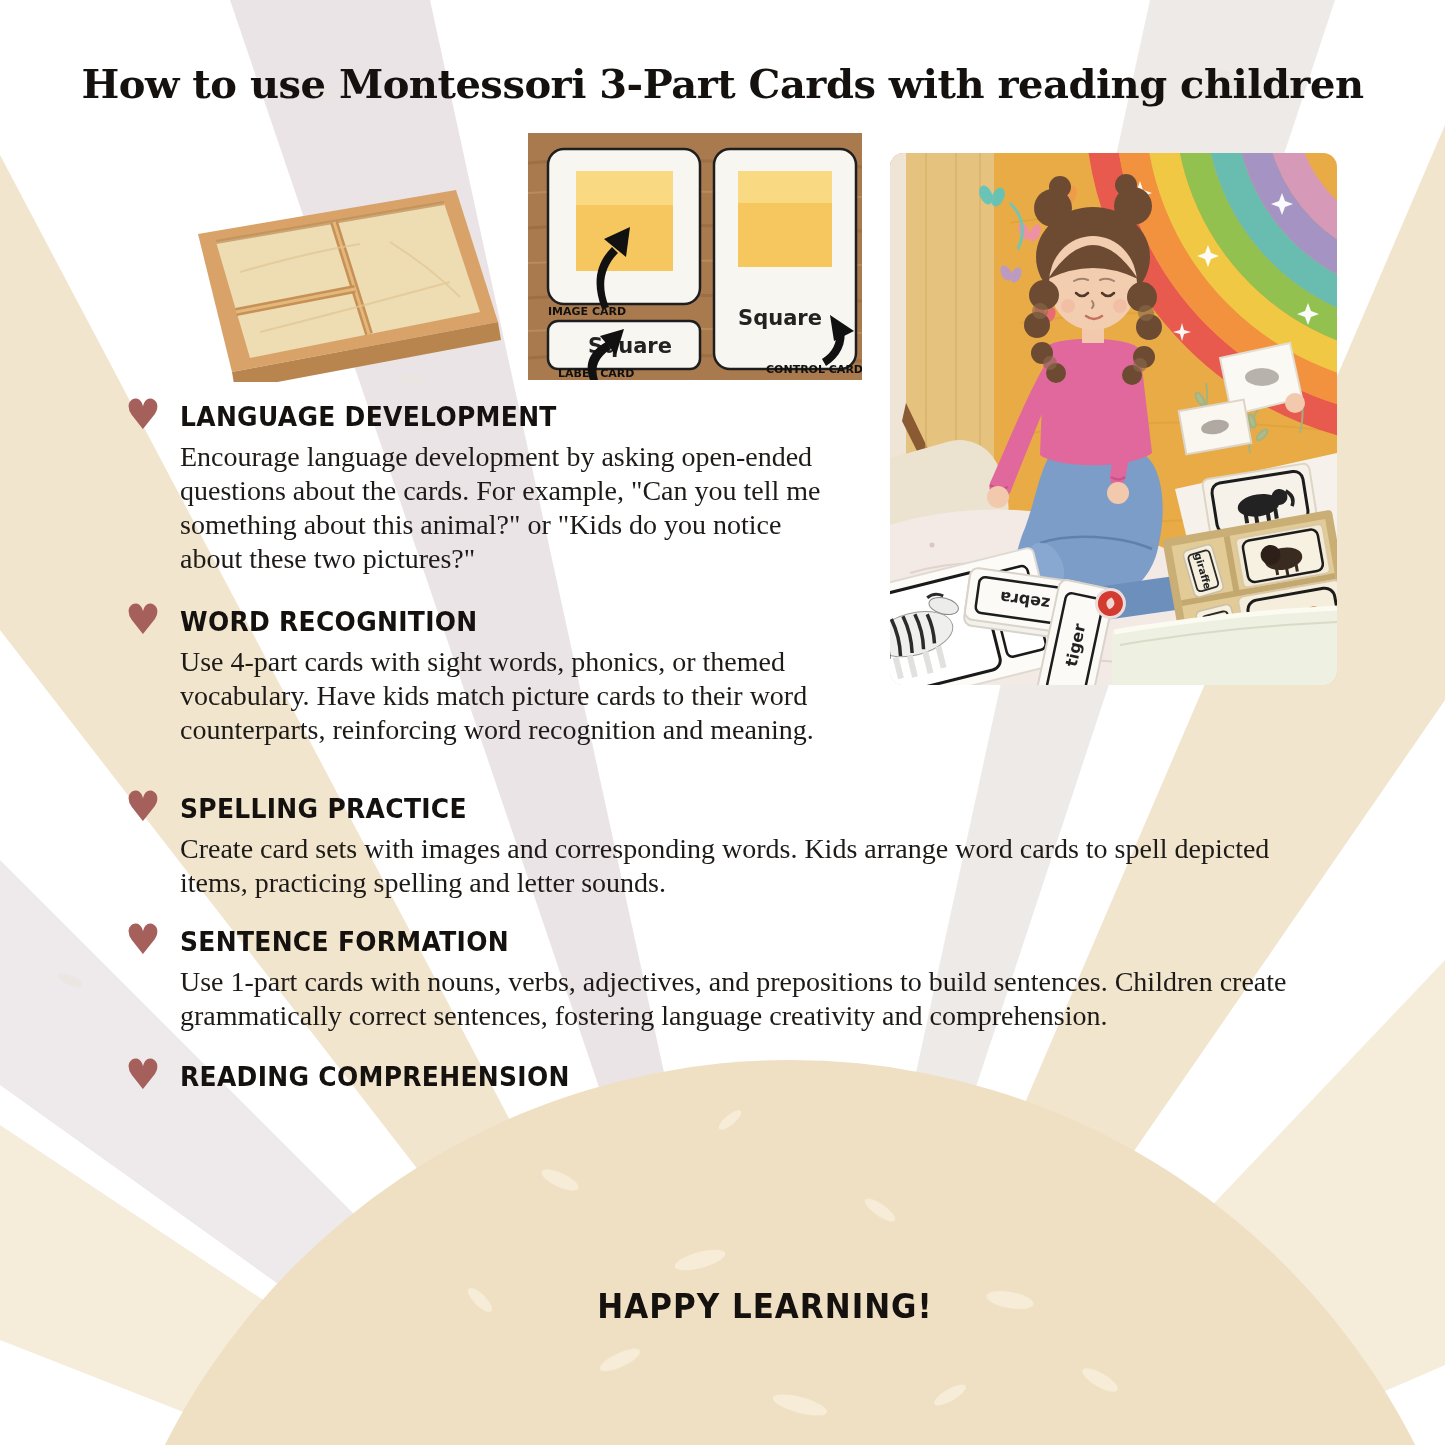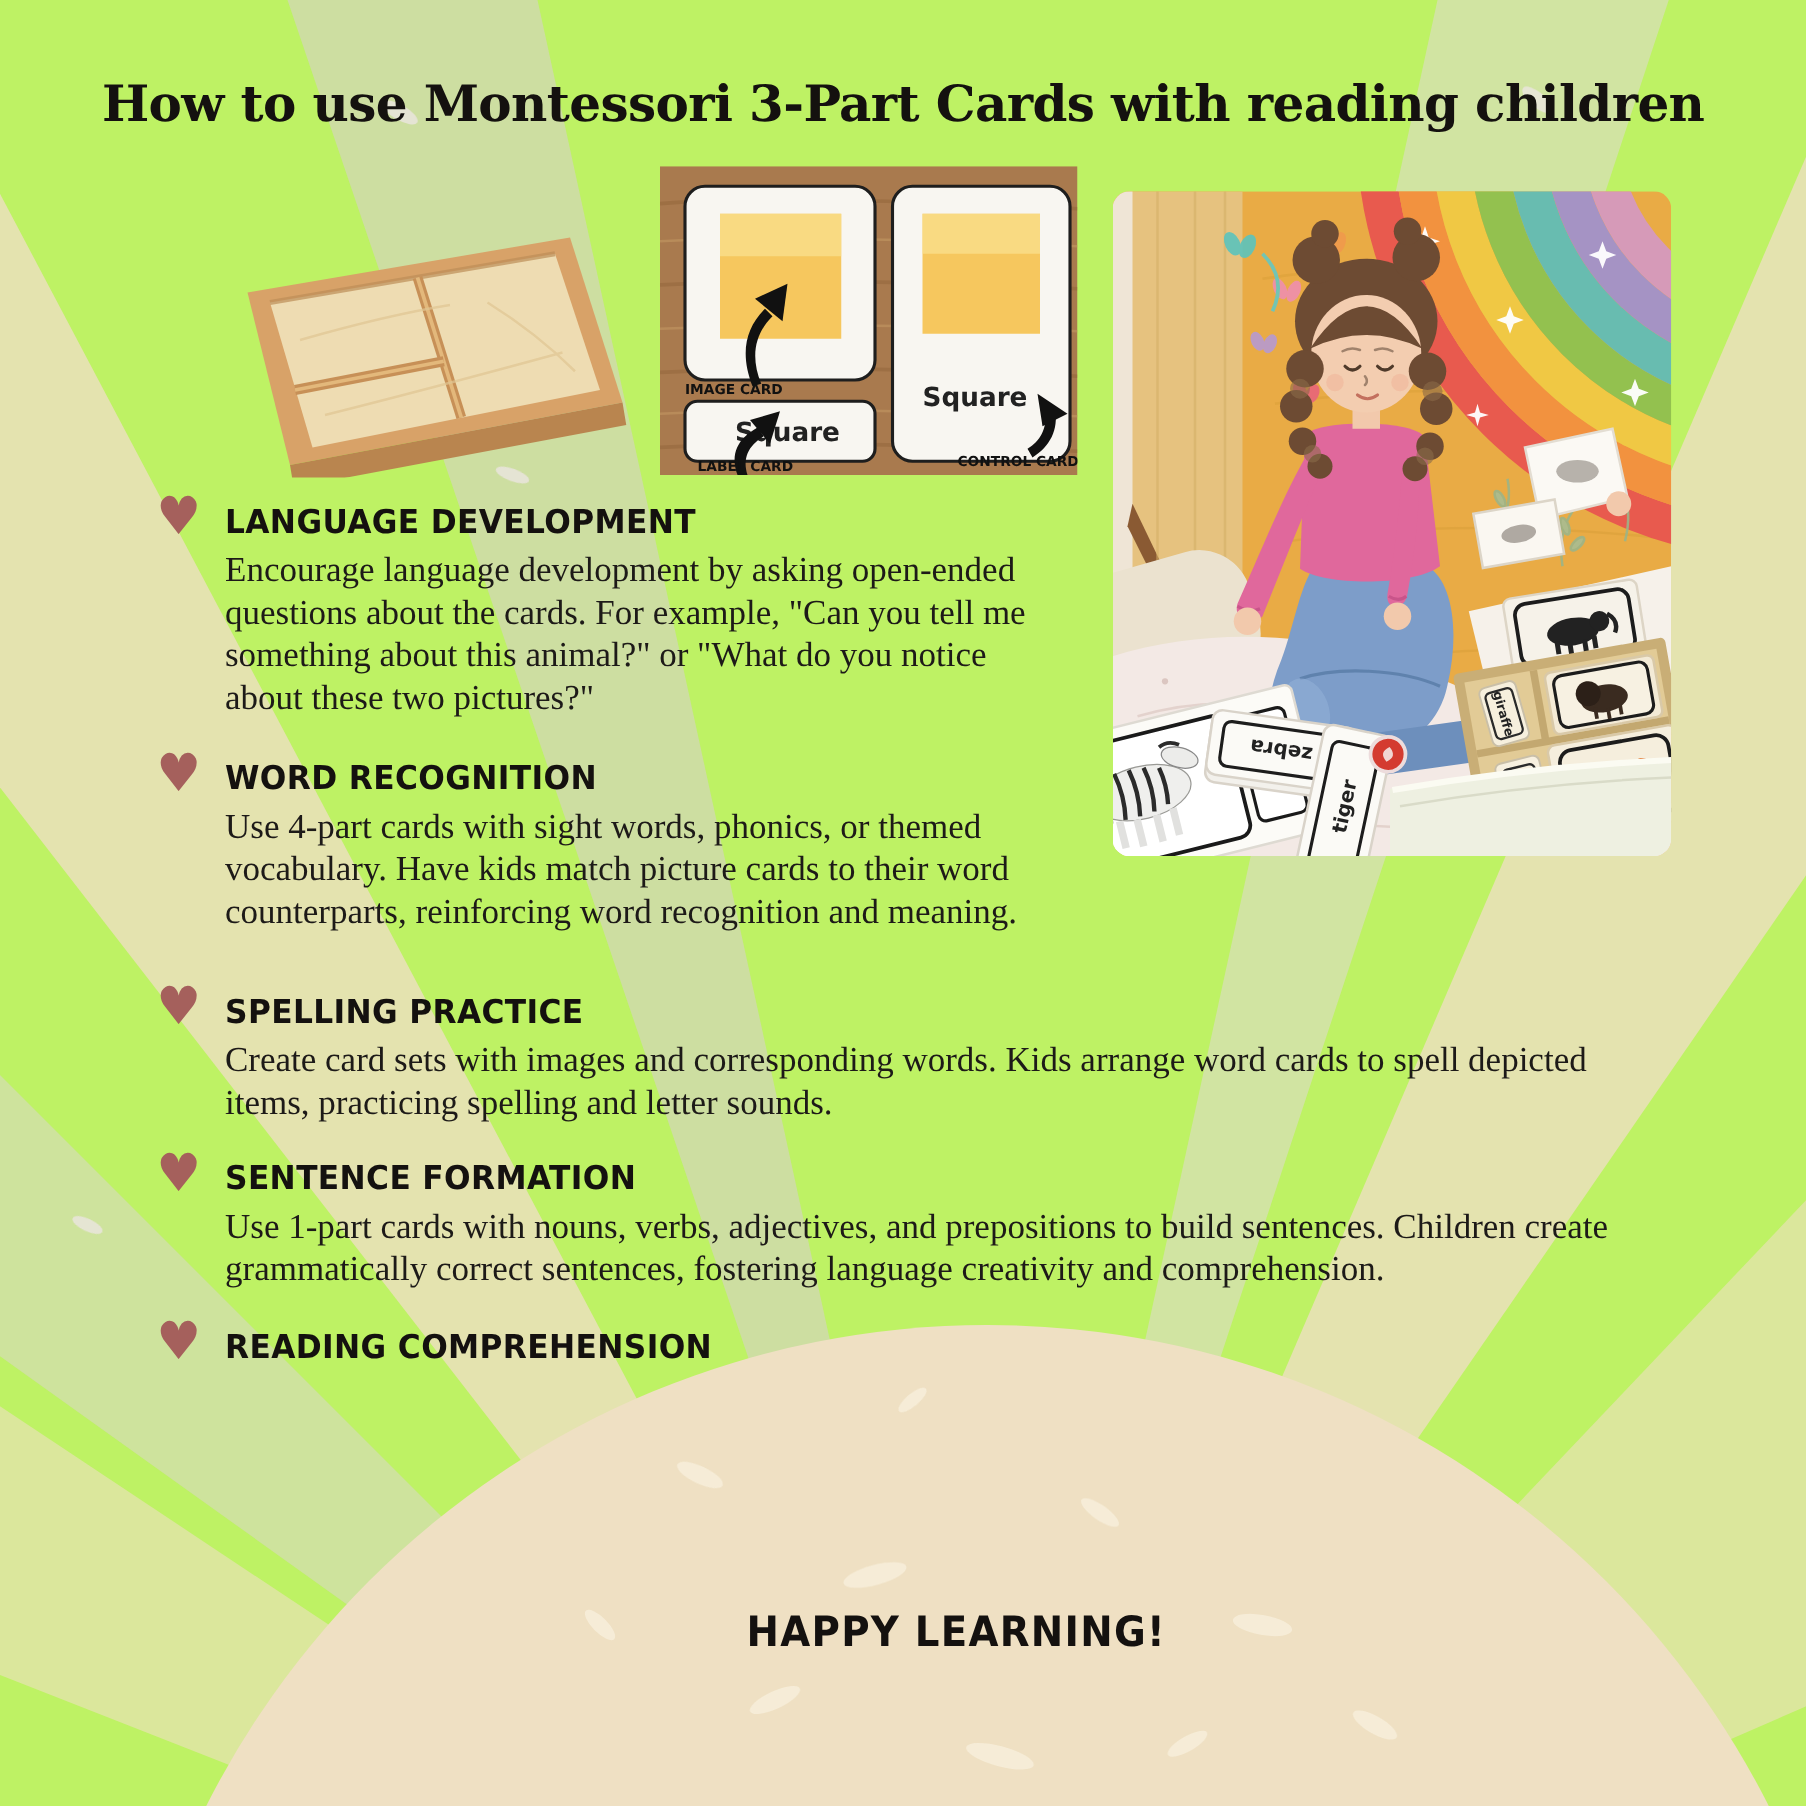--- a/index.html
+++ b/index.html
@@ -1,18 +1,18 @@
 <!DOCTYPE html>
 <html><head>
 <meta charset="utf-8">
 <style>
   html,body{margin:0;padding:0;background:#e8e4df;}
   .page{
     position:relative;width:1445px;height:1445px;margin:0 auto;
-    background:#bef264;overflow:hidden;
+    background:#ffffff;overflow:hidden;
     font-family:"Liberation Serif",serif;color:#1a1816;
   }
   .bg{position:absolute;left:0;top:0;width:1445px;height:1445px;}
   .abs{position:absolute;}
   .title{
     left:0;top:60px;width:1445px;text-align:center;
     font-family:"DejaVu Serif",serif;font-weight:700;
     font-size:40px;letter-spacing:-0.5px;color:#14110f;
   }
   .fig{position:absolute;}
@@ -399,21 +399,21 @@
       <path d="M224,479 Q330,461 447,455" stroke="#fbfbf2" stroke-width="5" fill="none"></path>
       <path d="M230,492 Q335,474 447,469" stroke="#d9dbc8" stroke-width="2" fill="none"></path>
     </svg>
   </div>
 
   <div class="section s1" style="top:403px;">
     <div class="sec-head">
       <span class="heart">♥</span>
       <span>LANGUAGE DEVELOPMENT</span>
     </div>
-    <div class="sec-body">Encourage language development by asking open-ended questions about the cards. For example, "Can you tell me something about this animal?" or "What do you notice about these two pictures?"</div>
+    <div class="sec-body">Encourage language development by asking open-ended questions about the cards. For example, "Can you tell me something about this animal?" or "Kids do you notice about these two pictures?"</div>
   </div>
 
   <div class="section s2" style="top:608px;">
     <div class="sec-head">
       <span class="heart">♥</span>
       <span>WORD RECOGNITION</span>
     </div>
     <div class="sec-body">Use 4-part cards with sight words, phonics, or themed vocabulary. Have kids match picture cards to their word counterparts, reinforcing word recognition and meaning.</div>
   </div>
 

